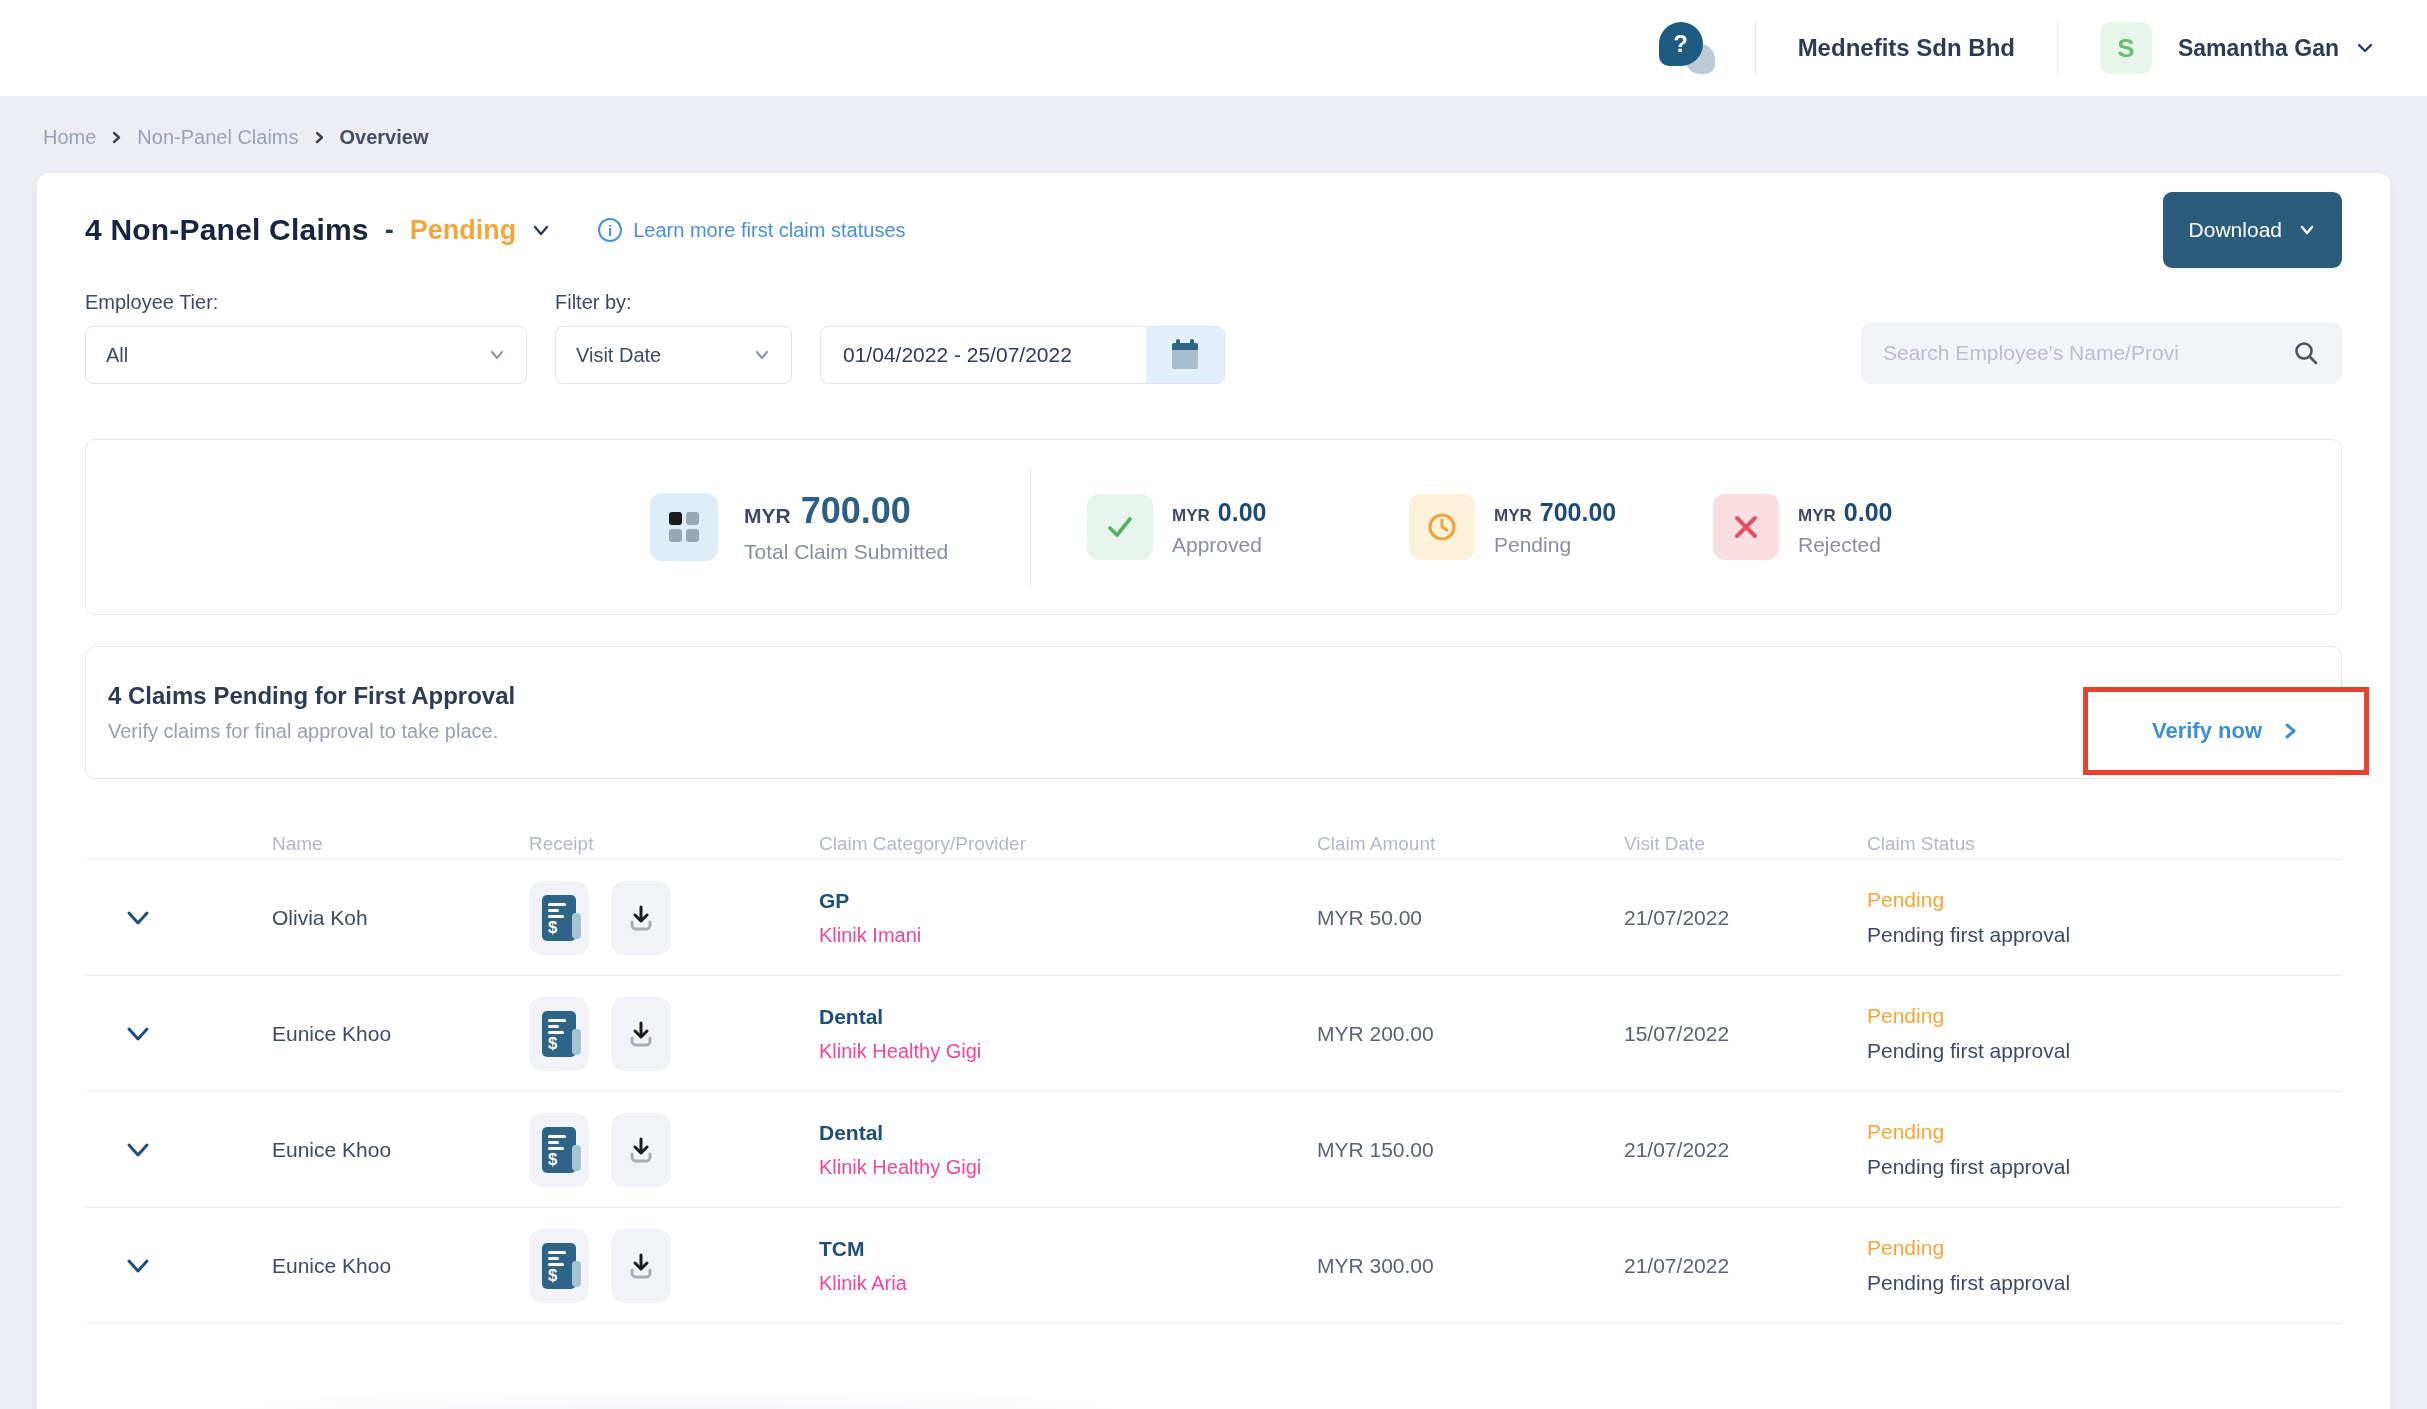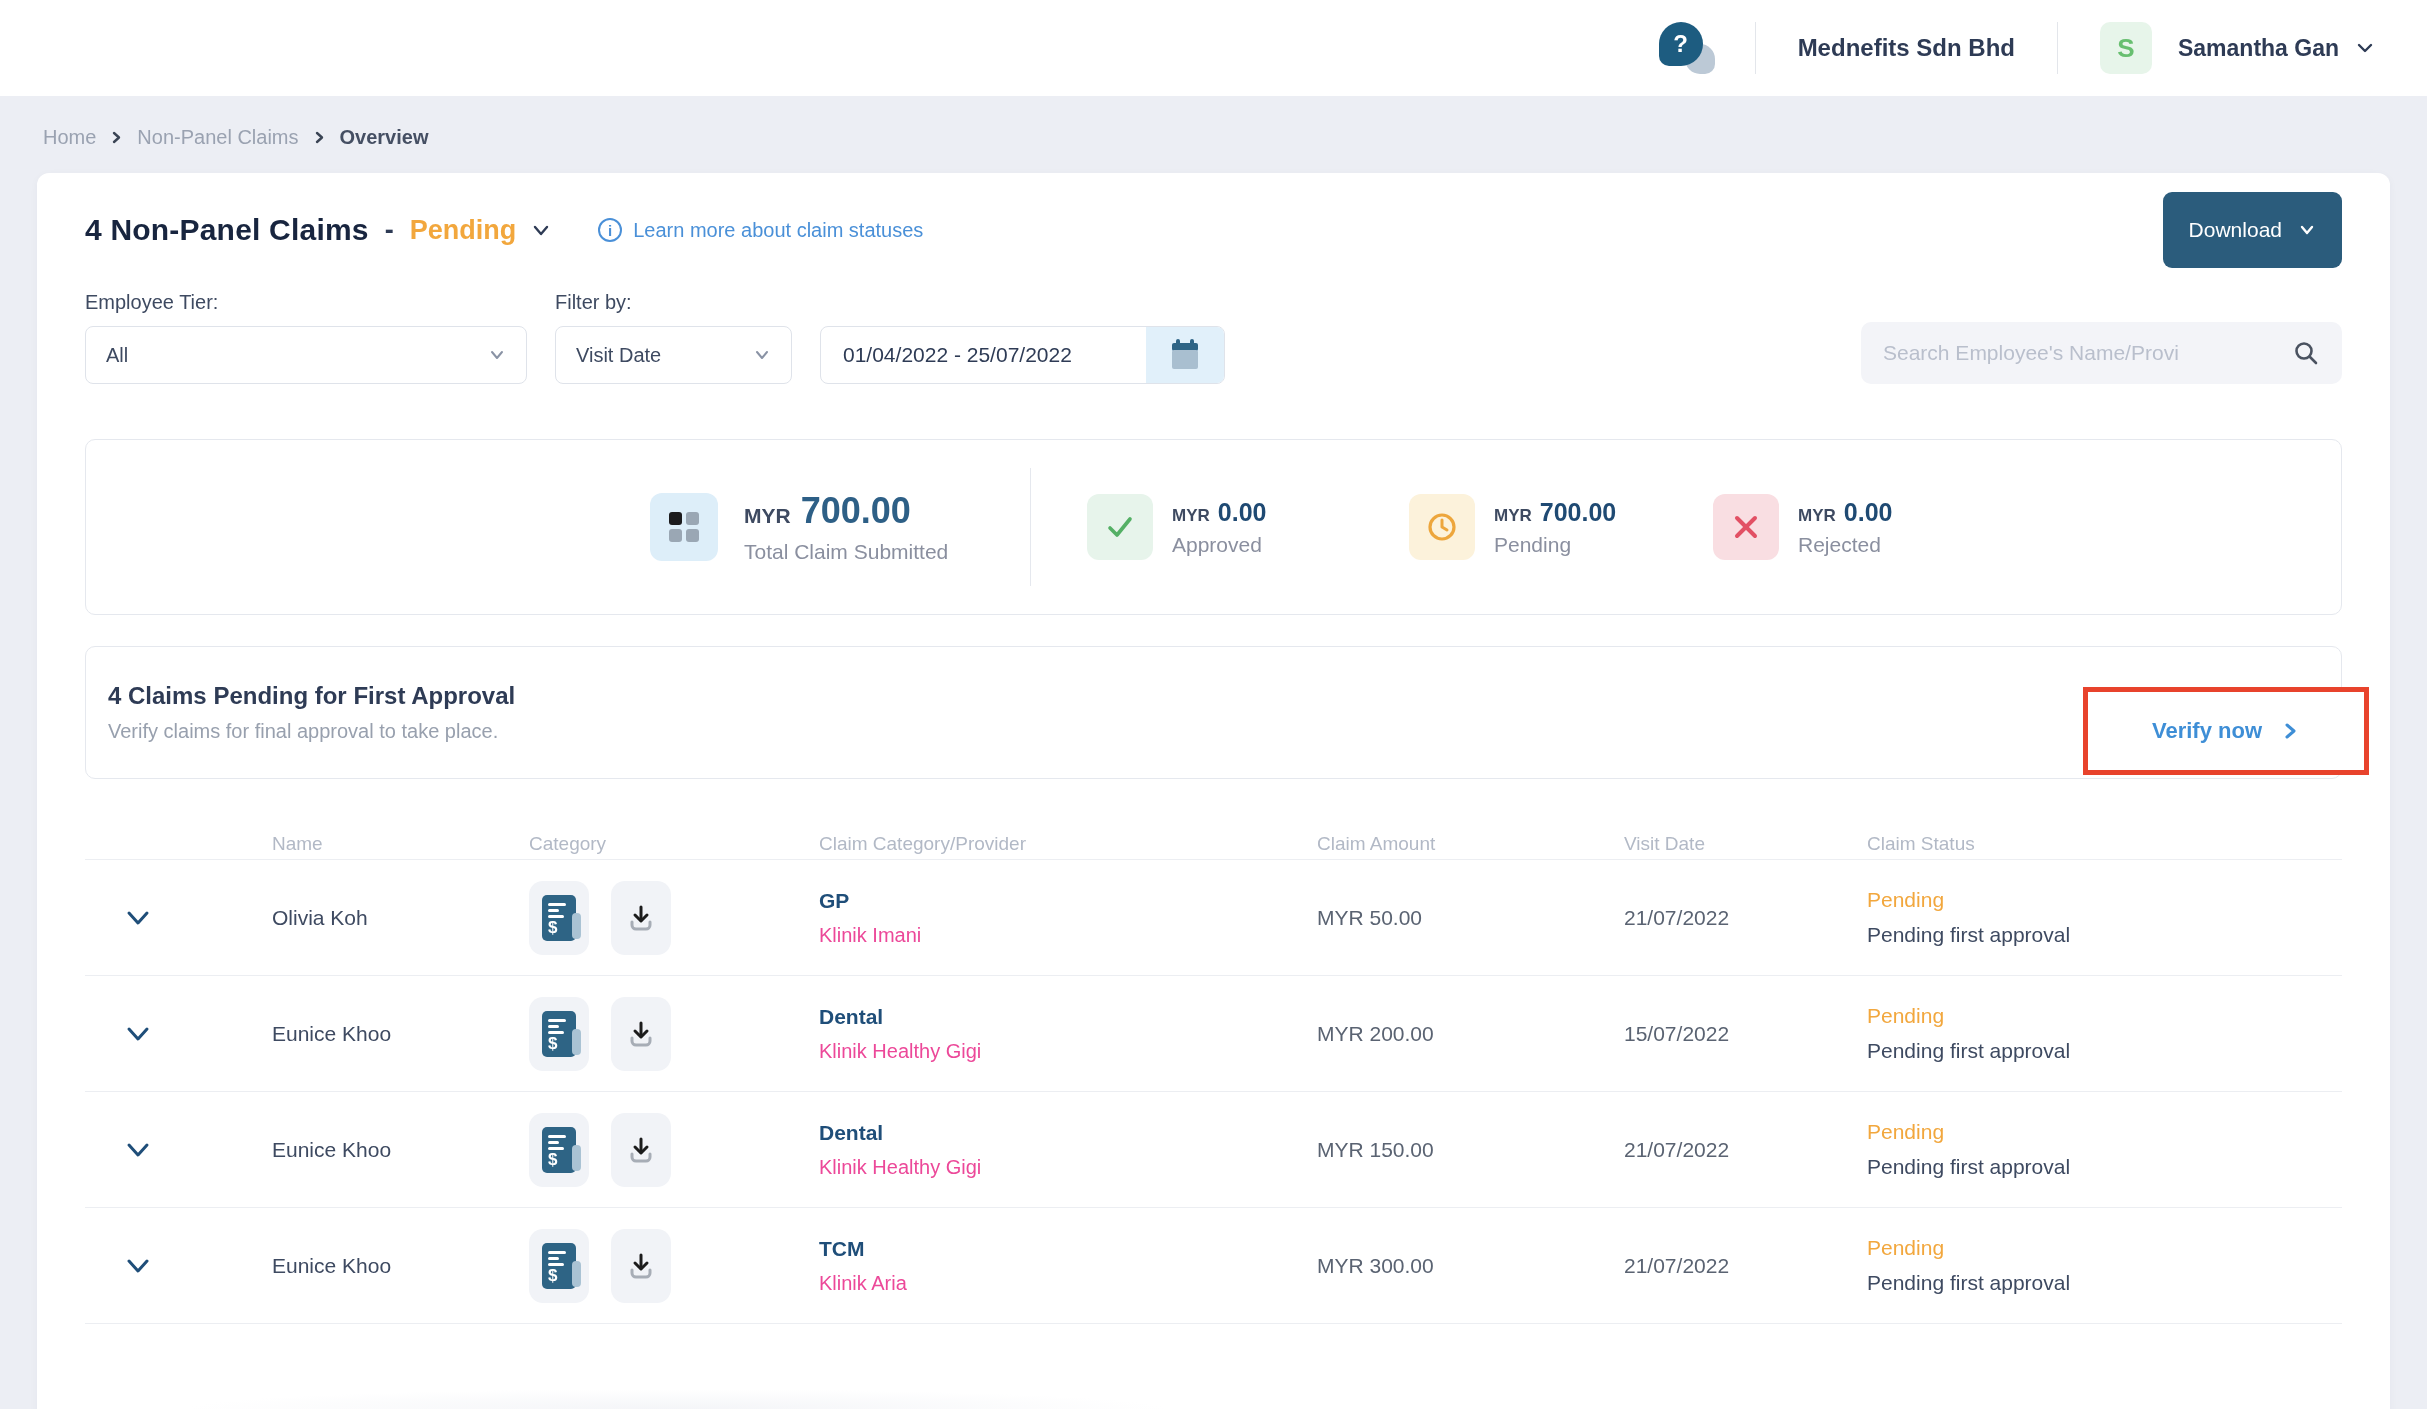--- a/index.html
+++ b/index.html
@@ -172,21 +172,21 @@
     <h1 class="page-title">4 Non-Panel Claims</h1>
     <span class="title-sep">-</span>
     <span class="status-filter">Pending</span>
     <span class="status-chev">
       <svg width="22" height="22" viewBox="0 0 22 22">
           <polyline points="5,8 11,15 17,8" fill="none" stroke="currentColor" stroke-width="2.4" stroke-linecap="round" stroke-linejoin="round"></polyline>
         </svg>
     </span>
     <span class="learn-more">
       <span class="info-icon">i</span>
-      <span>Learn more about claim statuses</span>
+      <span>Learn more first claim statuses</span>
     </span>
     <button class="download-btn">
       <span>Download</span>
       <span>
         <svg width="18" height="18" viewBox="0 0 18 18">
             <polyline points="4,6 9,12 14,6" fill="none" stroke="#ffffff" stroke-width="2.4" stroke-linecap="round" stroke-linejoin="round"></polyline>
           </svg>
       </span>
     </button>
   </div>
@@ -315,21 +315,21 @@
               <polyline points="7,4 14,10 7,16" fill="none" stroke="#3e8ed6" stroke-width="3" stroke-linecap="round" stroke-linejoin="round"></polyline>
             </svg>
         </span>
       </span>
     </div>
   </section>
 
   <div class="grid-cols table-header">
     <span></span>
     <span class="th">Name</span>
-    <span class="th">Category</span>
+    <span class="th">Receipt</span>
     <span class="th">Claim Category/Provider</span>
     <span class="th">Claim Amount</span>
     <span class="th">Visit Date</span>
     <span class="th">Claim Status</span>
   </div>
 
   <div id="rows-container">
   <div class="grid-cols claim-row">
     <span class="expand-chev">
       <svg width="28" height="28" viewBox="0 0 28 28">

